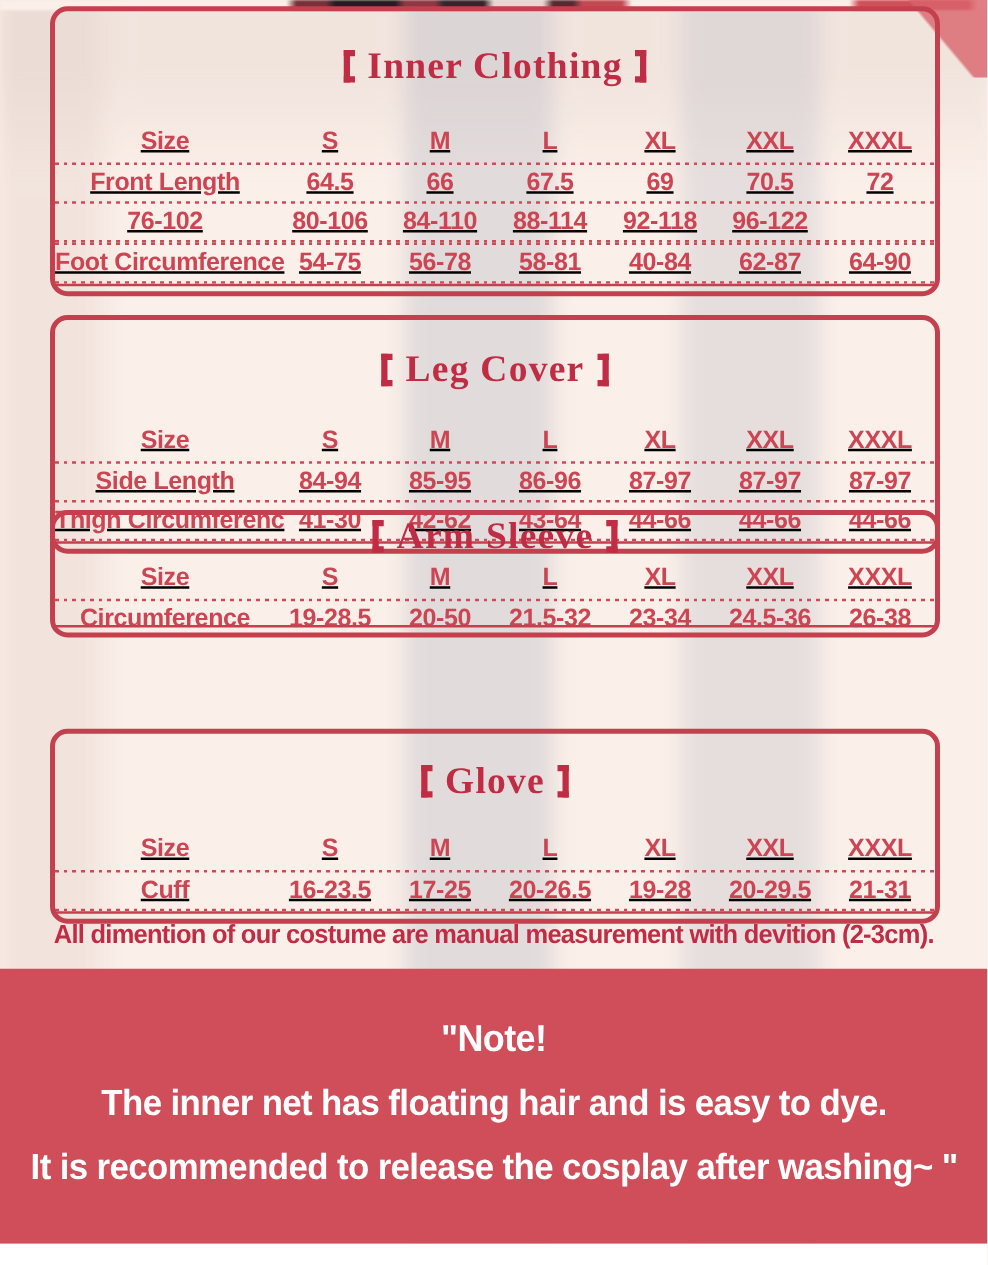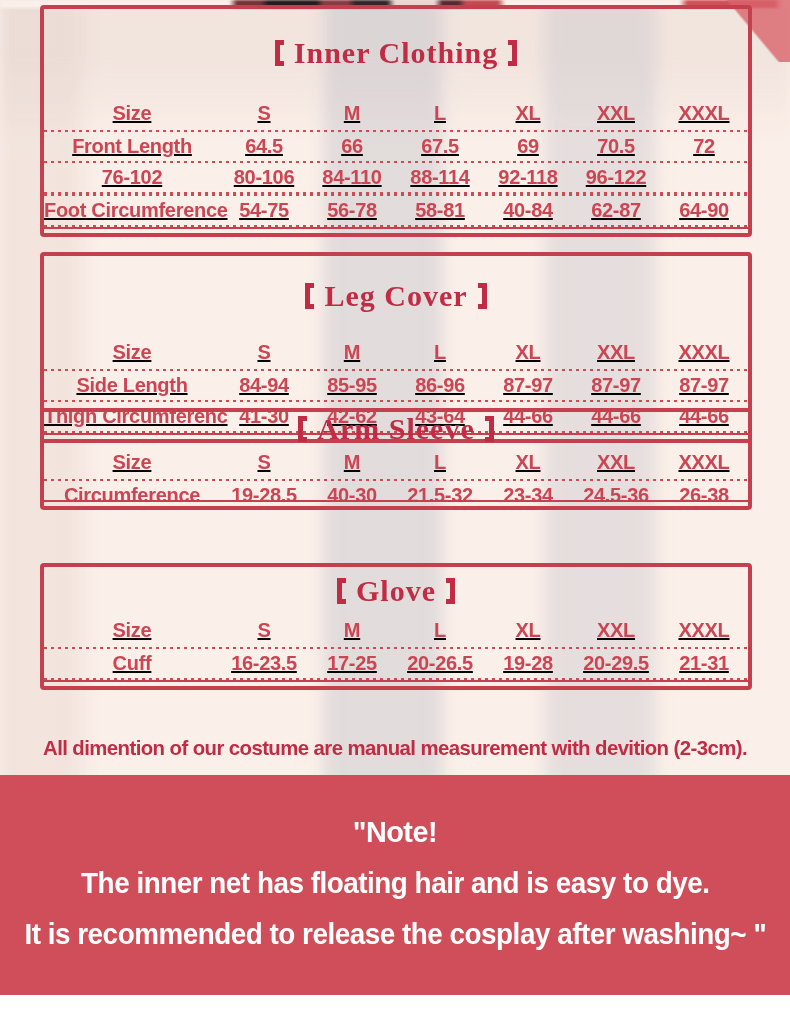--- a/index.html
+++ b/index.html
@@ -26,25 +26,25 @@
     background:linear-gradient(90deg,
       var(--bg) 0 29%, #7a3038 30% 33%, #241c20 34% 40%, #8e3844 41% 44%,
       #33262b 45% 49%, #e9d6d0 50% 55%, #5c2830 56% 58%, #c44a52 59% 63%,
       var(--bg) 64% 86%, #d05058 87% 98%, var(--bg) 99%);
     filter:blur(1px);}
   .top-right-wedge{position:absolute;top:0;right:0;width:110px;height:62px;pointer-events:none;opacity:.8;
     background:linear-gradient(230deg, #d9636b 0 38%, rgba(217,99,107,0) 40%);}
 
   
   .size-box{position:absolute;left:40px;width:712px;border:4px solid var(--red-border);
-    border-radius:4px;display:flex;flex-direction:column;padding-bottom:4px;}
+    border-radius:14px;display:flex;flex-direction:column;padding-bottom:4px;}
   .box-0{top:5px;height:232px;}
   .box-1{top:252px;height:191px;}
   .box-2{top:408px;height:102px;}
-  .box-3{top:563px;height:127px;}
+  .box-3{top:583px;height:156px;}
   .box-inner{flex:1;display:flex;flex-direction:column;border-bottom:2px solid var(--red-border);overflow:hidden;}
   .box-title{margin:0;flex:1;display:flex;align-items:center;justify-content:center;gap:10px;
     font-family:"Liberation Serif",serif;font-weight:700;font-size:30px;
     color:var(--red-title);letter-spacing:1px;}
   .lb,.rb{display:inline-block;width:9px;height:26px;border:5px solid var(--red-title);flex:none;}
   .lb{border-right:0;}
   .rb{border-left:0;}
   .trow{display:grid;grid-template-columns:176px repeat(6,1fr);align-items:center;height:29px;flex:none;text-decoration:underline;}
   .trow.header{height:33px;}
   .cell{text-align:center;font-weight:700;font-size:20px;color:var(--red-text);
@@ -179,21 +179,21 @@
               <div class="cell">M</div>
               <div class="cell">L</div>
               <div class="cell">XL</div>
               <div class="cell">XXL</div>
               <div class="cell">XXXL</div>
             </div>
             <div class="dotline"></div>
             <div class="trow">
               <div class="cell labelcol">Circumference</div>
               <div class="cell">19-28.5</div>
-              <div class="cell">40-30</div>
+              <div class="cell">20-50</div>
               <div class="cell">21.5-32</div>
               <div class="cell">23-34</div>
               <div class="cell">24.5-36</div>
               <div class="cell">26-38</div>
             </div>
             <div class="dotline"></div>
           </div>
     </div>
   </section>
       <section class="size-box box-3">

